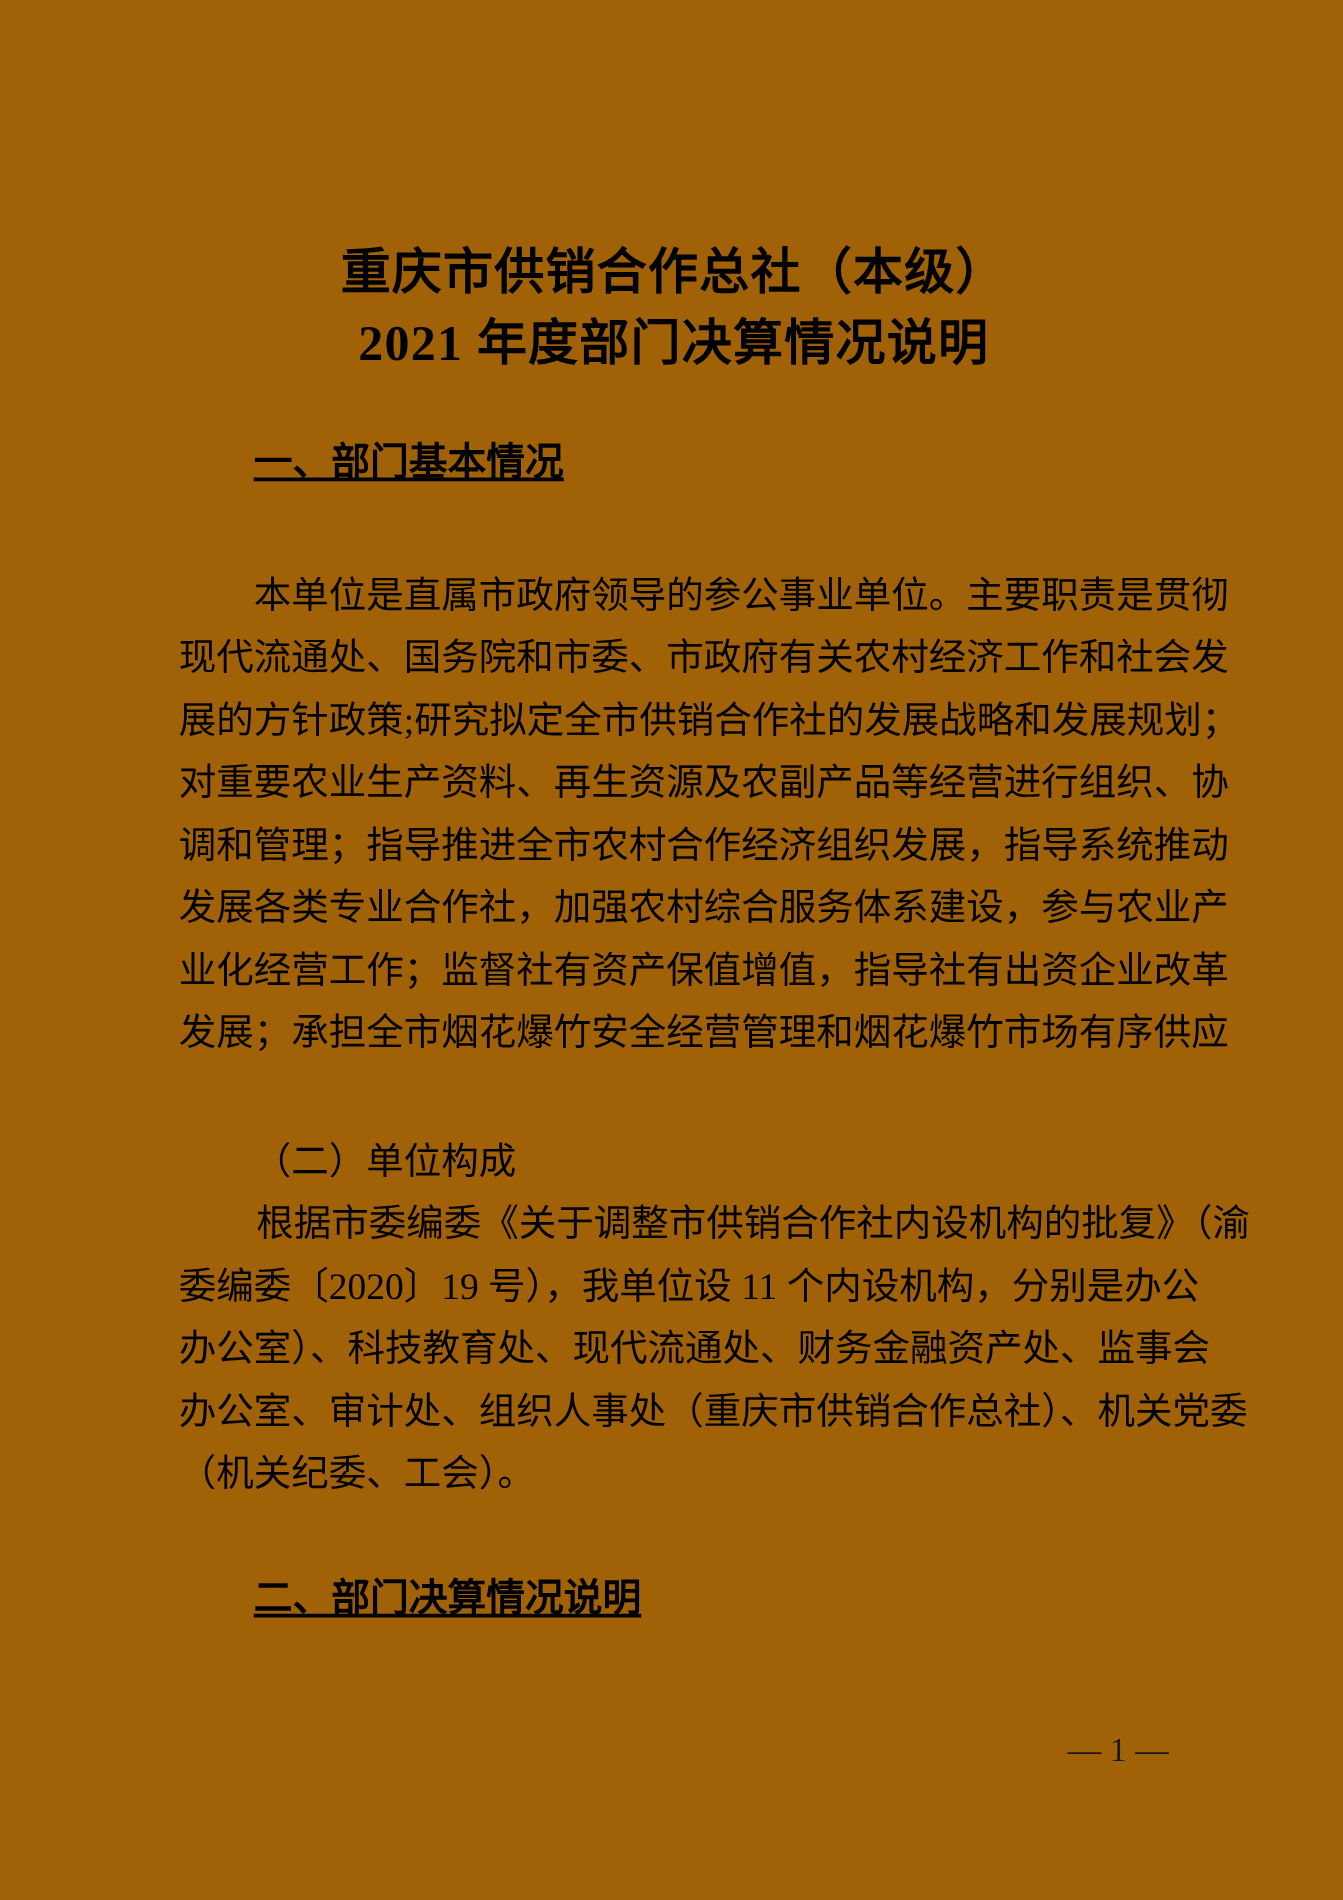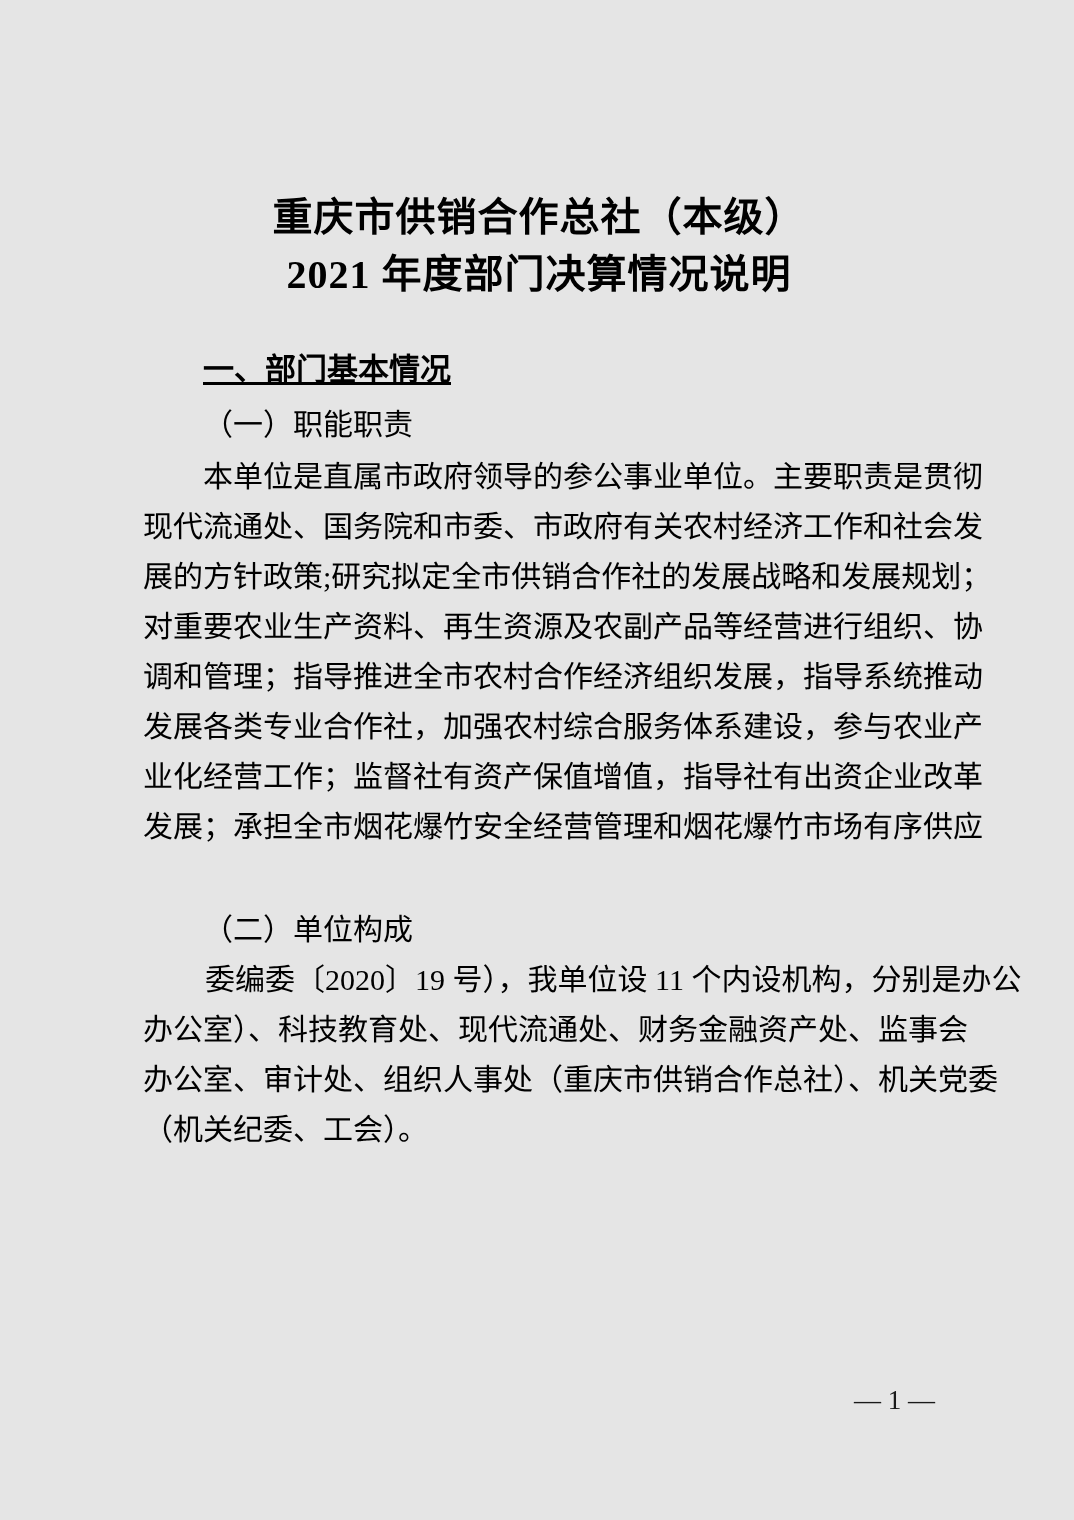--- a/index.html
+++ b/index.html
@@ -5,21 +5,21 @@
   html, body {
     margin: 0;
     padding: 0;
     background: #ffffff;
   }
   .page {
     position: relative;
     width: 1074px;
     height: 1520px;
     margin: 0 auto;
-    background: #e5e5e5;
+    background: #a16207;
     color: #000000;
     font-family: "Liberation Serif", "DejaVu Serif", serif;
     overflow: hidden;
   }
   .content-block {
     position: absolute;
     left: 143px;
     width: 792px;
   }
   
@@ -89,38 +89,39 @@
 
 <div class="page">
 
   <div class="content-block doc-title">
       <div class="line">重庆市供销合作总社（本级）</div>
       <div class="line">2021 年度部门决算情况说明</div>
     </div>
 
   <div class="content-block heading-l1 heading-1">一、部门基本情况</div>
 
-  <div class="content-block heading-l2 subheading-1">（一）职能职责</div>
 
   <div class="content-block para para-1">
       <div class="line">本单位是直属市政府领导的参公事业单位。主要职责是贯彻</div>
       <div class="line">现代流通处、国务院和市委、市政府有关农村经济工作和社会发</div>
       <div class="line">展的方针政策;研究拟定全市供销合作社的发展战略和发展规划；</div>
       <div class="line">对重要农业生产资料、再生资源及农副产品等经营进行组织、协</div>
       <div class="line">调和管理；指导推进全市农村合作经济组织发展，指导系统推动</div>
       <div class="line">发展各类专业合作社，加强农村综合服务体系建设，参与农业产</div>
       <div class="line">业化经营工作；监督社有资产保值增值，指导社有出资企业改革</div>
       <div class="line">发展；承担全市烟花爆竹安全经营管理和烟花爆竹市场有序供应</div>
     </div>
 
   <div class="content-block heading-l2 subheading-2">（二）单位构成</div>
 
   <div class="content-block para para-2">
+      <div class="line">根据市委编委《关于调整市供销合作社内设机构的批复》（渝</div>
       <div class="line">委编委〔2020〕19 号），我单位设 11 个内设机构，分别是办公</div>
       <div class="line">办公室）、科技教育处、现代流通处、财务金融资产处、监事会</div>
       <div class="line">办公室、审计处、组织人事处（重庆市供销合作总社）、机关党委</div>
       <div class="line">（机关纪委、工会）。</div>
     </div>
 
+  <div class="content-block heading-l1 heading-2">二、部门决算情况说明</div>
 
   <div class="content-block page-footer">— 1 —</div>
 
 </div>
 
 </body></html>

